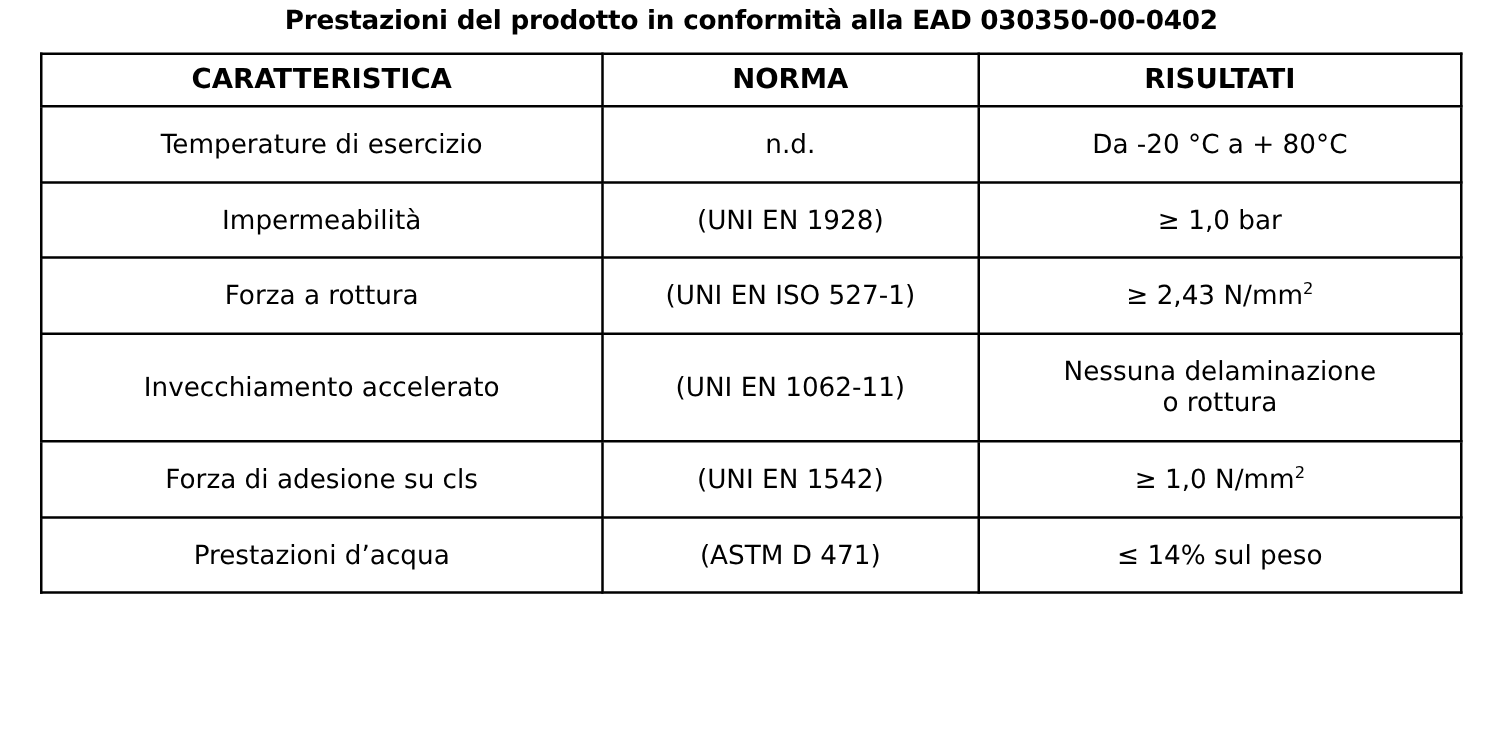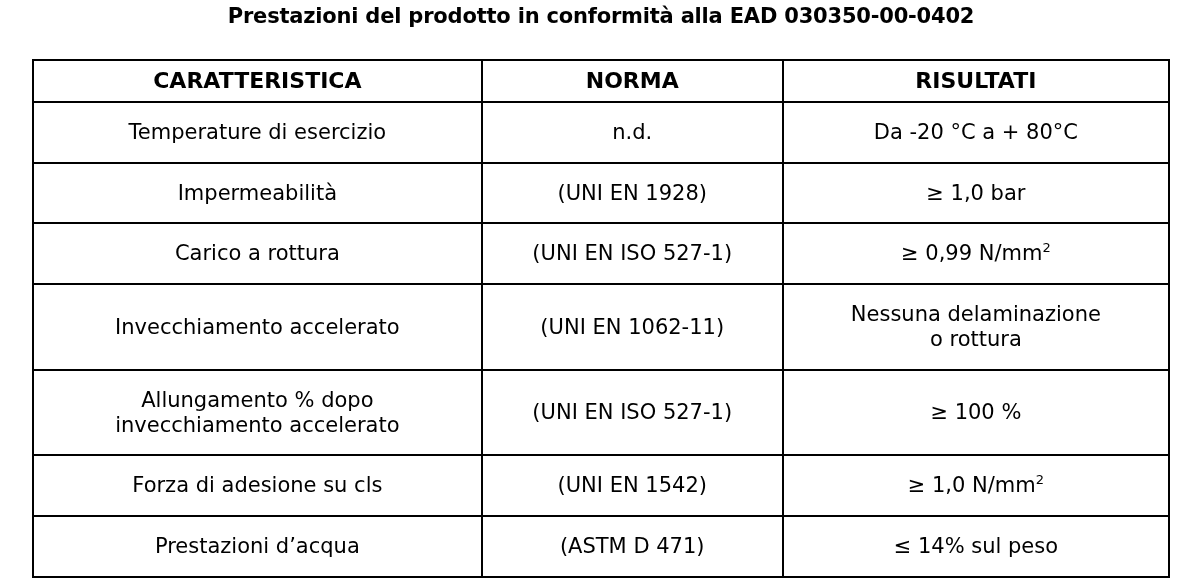--- a/index.html
+++ b/index.html
@@ -24,21 +24,20 @@
     text-align: center;
     font-weight: bold;
     font-size: 21px;
     letter-spacing: -0.2px;
     padding-top: 4px;
     padding-bottom: 14px;
     color: #000;
   }
   .table-wrap {
     padding: 0 32px 0 32px;
-    margin-top: 17px;
   }
   table.perf-table {
     width: 100%;
     border-collapse: collapse;
     table-layout: fixed;
   }
   table.perf-table th,
   table.perf-table td {
     border: 2px solid #000000;
     text-align: center;
@@ -92,44 +91,36 @@
           <td>Da -20 °C a + 80°C</td>
         </tr>
 
         <tr>
           <td>Impermeabilità</td>
           <td>(UNI EN 1928)</td>
           <td>≥ 1,0 bar</td>
         </tr>
 
         <tr>
-          <td>Carico a rottura</td>
+          <td>Forza a rottura</td>
           <td>(UNI EN ISO 527-1)</td>
-          <td><span class="nowrap"><span>≥ 0,99 N/mm</span><span class="sup">2</span></span></td>
+          <td><span class="nowrap"><span>≥ 2,43 N/mm</span><span class="sup">2</span></span></td>
         </tr>
 
 
         <tr>
           <td class="cell-two-line">Invecchiamento accelerato</td>
           <td class="cell-two-line">(UNI EN 1062-11)</td>
           <td class="cell-two-line">
             <span class="linebreak">Nessuna delaminazione</span>
             <span class="linebreak">o rottura</span>
           </td>
         </tr>
 
 
-        <tr>
-          <td class="cell-two-line">
-            <span class="linebreak">Allungamento % dopo</span>
-            <span class="linebreak">invecchiamento accelerato</span>
-          </td>
-          <td class="cell-two-line">(UNI EN ISO 527-1)</td>
-          <td class="cell-two-line">≥ 100 %</td>
-        </tr>
 
         <tr>
           <td>Forza di adesione su cls</td>
           <td>(UNI EN 1542)</td>
           <td><span class="nowrap"><span>≥ 1,0 N/mm</span><span class="sup">2</span></span></td>
         </tr>
 
         <tr>
           <td>Prestazioni d’acqua</td>
           <td>(ASTM D 471)</td>

